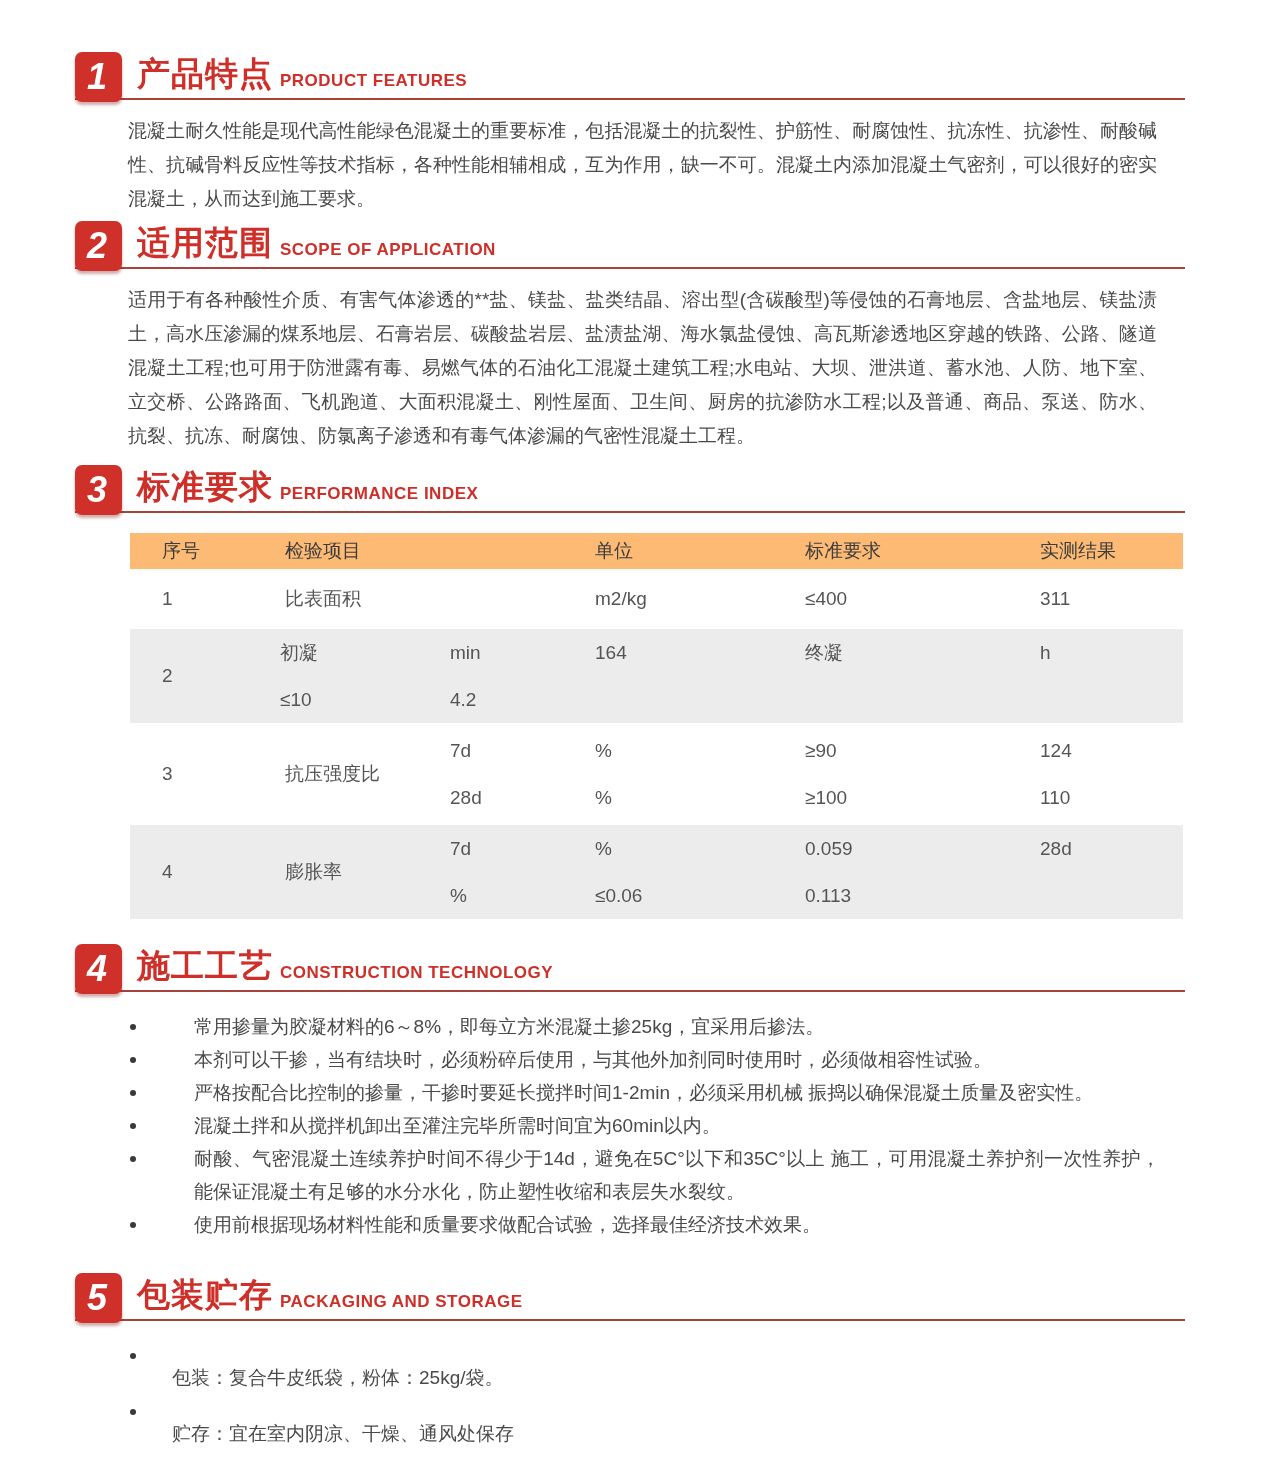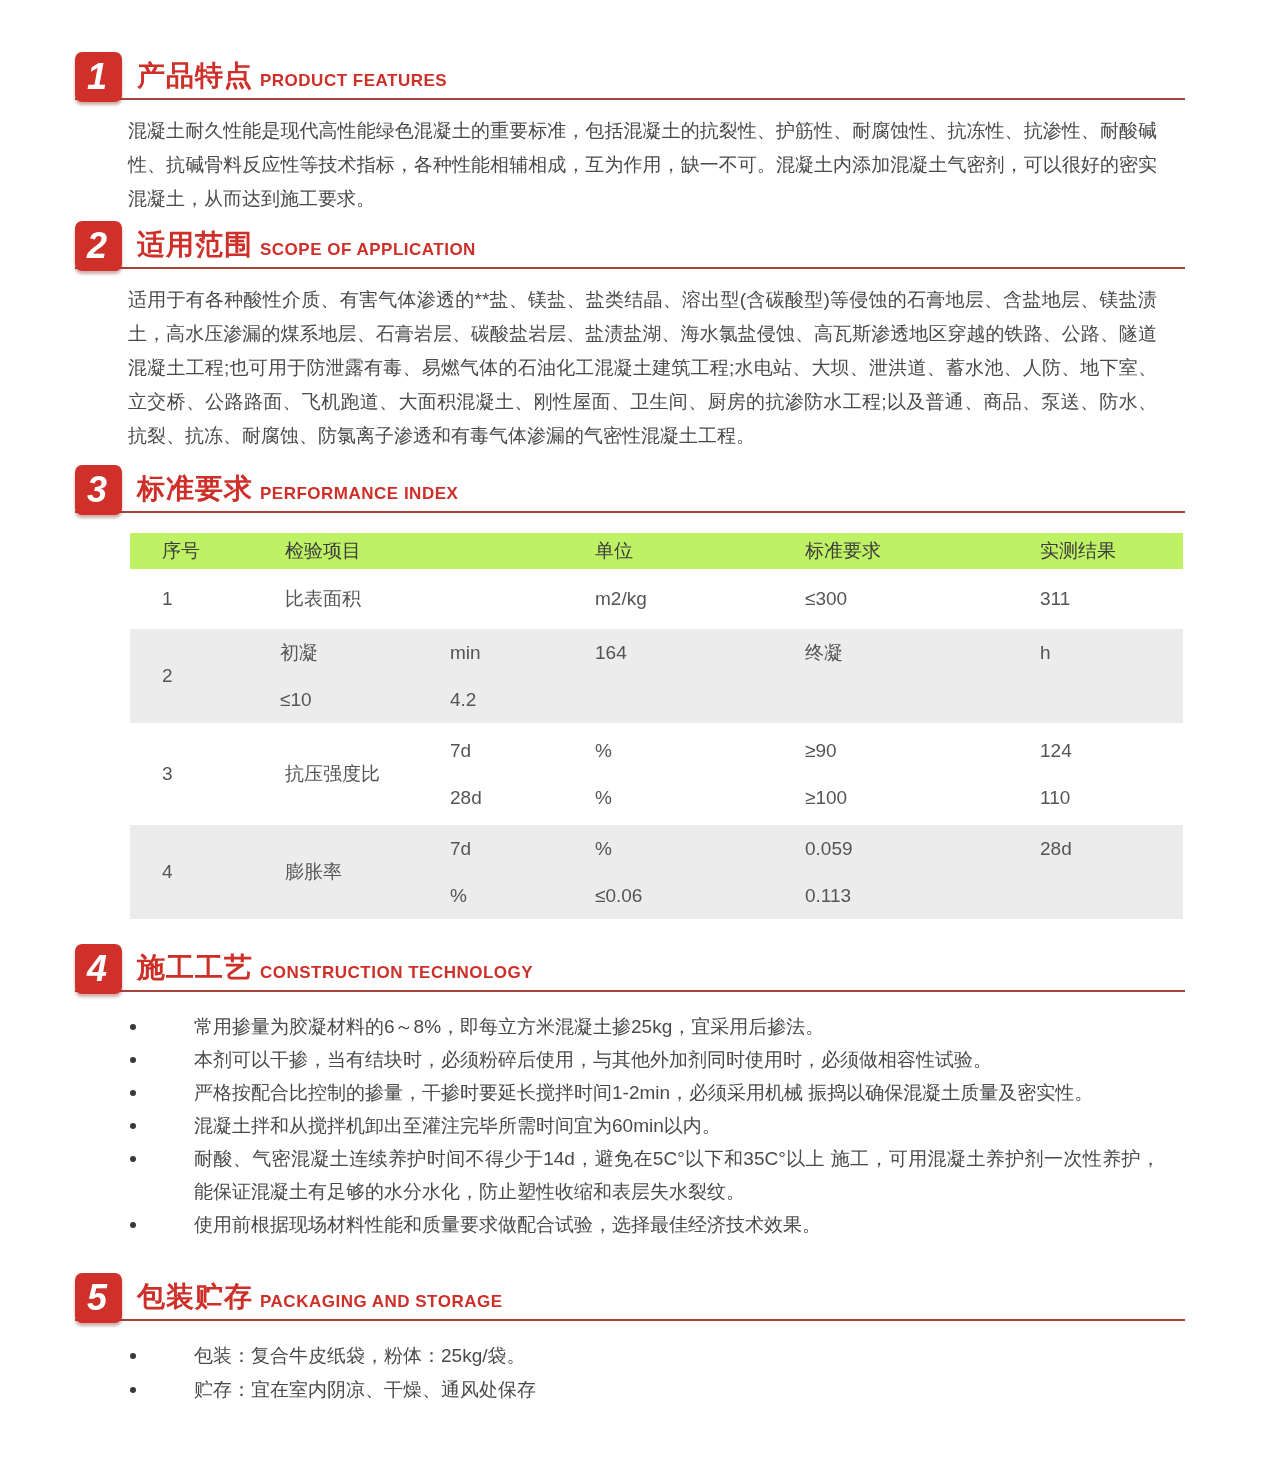--- a/index.html
+++ b/index.html
@@ -22,21 +22,21 @@
     background:#d0302a;border-radius:7px;
     display:flex;align-items:center;justify-content:center;
     margin-bottom:-4px;margin-right:15px;
     box-shadow:0 3px 3px rgba(120,20,15,.35);
   }
   .badge .num{
     color:#ffffff;font-size:36px;font-weight:700;font-style:italic;
     line-height:1;padding-right:3px;
   }
   .sec-title{
-    font-size:28px;font-weight:700;color:#ce2f28;
+    font-size:33px;font-weight:700;color:#ce2f28;
     line-height:1;padding-bottom:8px;letter-spacing:1px;
   }
   .sec-sub{
     font-size:17px;font-weight:700;color:#ce2f28;
     line-height:1;padding-bottom:9px;margin-left:7px;letter-spacing:.5px;
   }
 
   
   .para{
     margin:14px 28px 0 53px;
@@ -45,40 +45,40 @@
   }
 
   
   .tbl{margin:20px 0 0 55px;width:1053px;font-size:19px;color:#555;}
   .trow{
     display:grid;
     grid-template-columns:150px 170px 145px 210px 235px 143px;
     margin-bottom:4px;
   }
   .trow:last-child{margin-bottom:0;}
-  .thead{height:36px;background:#bef264;color:#3d3d3d;}
+  .thead{height:36px;background:#fdba74;color:#3d3d3d;}
   .single{height:52px;}
   .double{grid-template-rows:47px 47px;}
   .gray{background:#ececec;}
   .white{background:#ffffff;}
   .c{display:flex;align-items:center;}
   .c1{padding-left:32px;}
   .c2{padding-left:5px;}
   .double .c1,.double .c2{grid-row:1 / span 2;}
 
   
   .bullets{margin:18px 25px 0 53px;}
   .bullet{display:flex;font-size:19px;line-height:33px;color:#4a4a4a;}
   .bullet .dot{flex:0 0 22px;position:relative;}
   .bullet .dot::before{
     content:"";position:absolute;left:2px;top:14px;
     width:6px;height:6px;border-radius:50%;background:#3a3a3a;
   }
   .bullet .btext{flex:1;text-align:justify;margin-left:44px;}
-  .b5 .bullet{line-height:34px;}
+  .b5 .bullet{line-height:34px;flex-direction:column;}
 
   
   .mt-s2{margin-top:5px;}
   .mt-s3{margin-top:12px;}
   .mt-s4{margin-top:25px;}
   .mt-s5{margin-top:32px;}
 </style>
 </head>
 <body>
 
@@ -119,21 +119,21 @@
       <div class="c">单位</div>
       <div class="c">标准要求</div>
       <div class="c">实测结果</div>
     </div>
 
     <div class="trow single white">
       <div class="c c1">1</div>
       <div class="c c2">比表面积</div>
       <div class="c"></div>
       <div class="c">m2/kg</div>
-      <div class="c">≤300</div>
+      <div class="c">≤400</div>
       <div class="c">311</div>
     </div>
 
     <div class="trow double gray">
       <div class="c c1">2</div>
       <div class="c">初凝</div>
       <div class="c">min</div>
       <div class="c">164</div>
       <div class="c">终凝</div>
       <div class="c">h</div>

